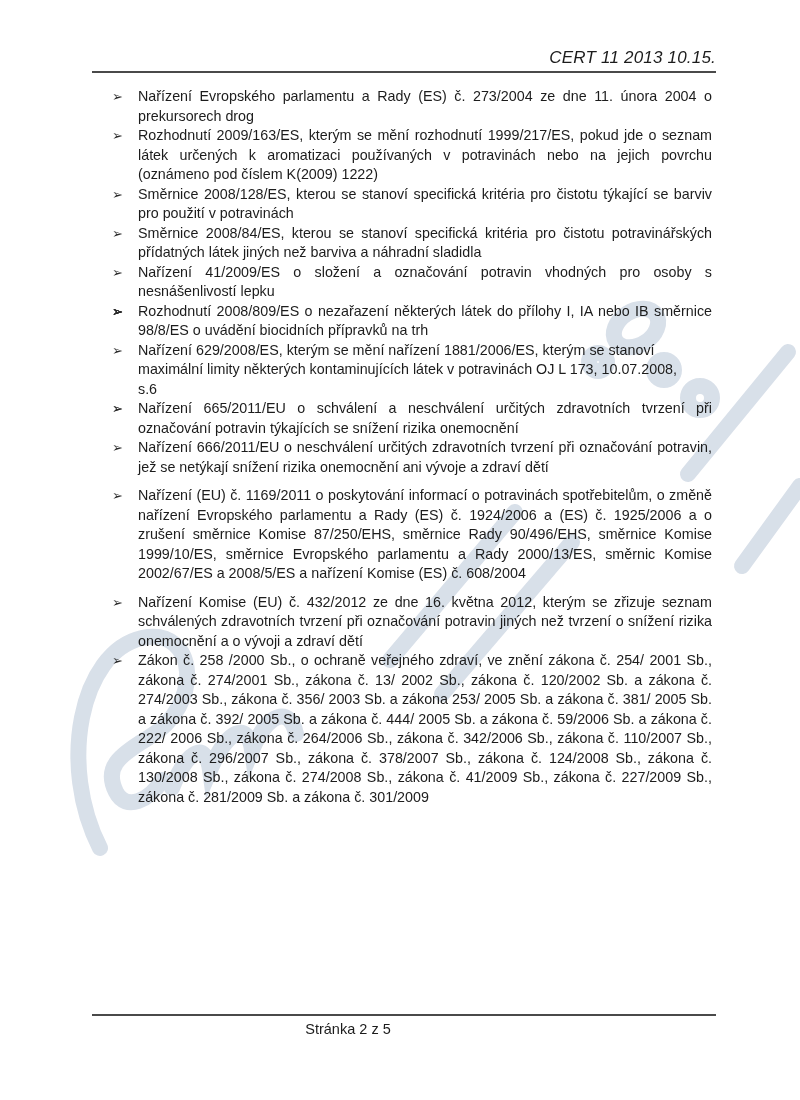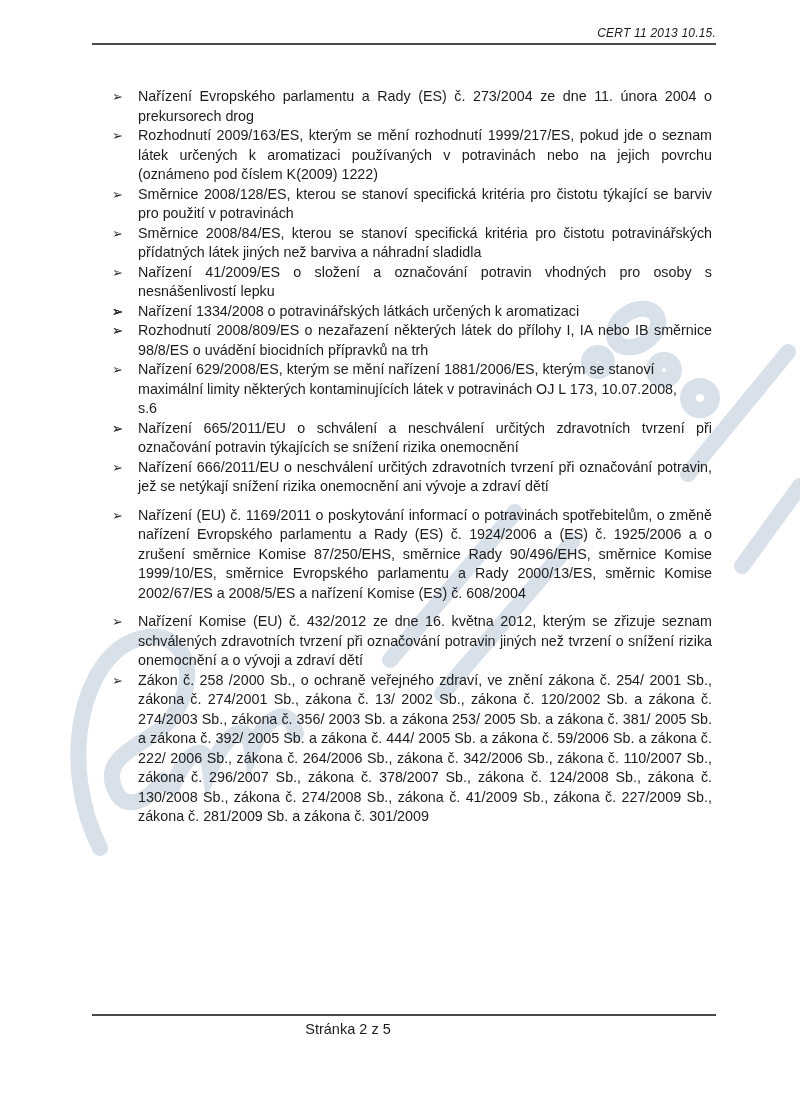--- a/index.html
+++ b/index.html
@@ -3,23 +3,23 @@
 <meta charset="utf-8">
 <style>
   html,body { margin:0; padding:0; }
   body {
     width:800px; height:1100px; position:relative; overflow:hidden;
     background:#ffffff; color:#1c1c1c;
     font-family:"Liberation Sans", sans-serif;
   }
   .wm { position:absolute; left:0; top:0; z-index:0; }
   .header {
-    position:absolute; left:92px; top:26px; width:624px; z-index:2;
+    position:absolute; left:92px; top:48px; width:624px; z-index:2;
     border-bottom:2px solid #4a4a4a; padding-bottom:3px;
-    text-align:right; font-style:italic; font-size:12px; letter-spacing:.2px;
+    text-align:right; font-style:italic; font-size:17px; letter-spacing:.2px;
   }
   .content { position:absolute; left:92px; top:87px; width:620px; z-index:1; }
   .para {
     position:relative; padding-left:46px;
     font-size:14.3px; line-height:19.5px;
     text-align:justify; text-justify:inter-word;
   }
   .para.gap { margin-top:9px; }
   .para.noj { text-align:left; }
   .para b, .footer-text b { font-weight:400; }
@@ -60,21 +60,21 @@
 
 <div class="content">
     <div class="para"><span class="bullet">➢</span><span><b>Nařízení Evropského parlamentu a Rady (ES) č. 273/2004</b><span> ze dne 11. února 2004 o prekursorech drog</span></span></div>
     <div class="para"><span class="bullet">➢</span><span><b>Rozhodnutí 2009/163/ES</b><span>, kterým se mění rozhodnutí 1999/217/ES, pokud jde o seznam látek určených k aromatizaci používaných v potravinách nebo na jejich povrchu (oznámeno pod číslem K(2009) 1222)</span></span></div>
     <div class="para"><span class="bullet">➢</span><span><b>Směrnice 2008/128/ES</b><span>, kterou se stanoví specifická kritéria pro čistotu týkající se barviv pro použití v potravinách</span></span></div>
     <div class="para"><span class="bullet">➢</span><span><b>Směrnice 2008/84/ES,</b><span> kterou se stanoví specifická kritéria pro čistotu potravinářských přídatných látek jiných než barviva a náhradní sladidla</span></span></div>
     <div class="para"><span class="bullet">➢</span><span><b>Nařízení 41/2009/ES</b><span> o složení a označování potravin vhodných pro osoby s nesnášenlivostí lepku</span></span></div>
     <div class="para"><span class="bullet">➢</span></div>
     <div class="para"><span class="bullet">➢</span></div>
     <div class="para"><span class="bullet">➢</span></div>
-    <div class="para"><span class="bullet">➢</span><span><b>Nařízení 1334/2008</b><span> o potravinářských látkách určených k aromatizaci</span></span></div>
+    <div class="para"><span class="bullet">➢</span></div>
     <div class="para"><span class="bullet">➢</span></div>
     <div class="para"><span class="bullet">➢</span><span><b>Rozhodnutí 2008/809/ES</b><span> o nezařazení některých látek do přílohy I, IA nebo IB směrnice 98/8/ES o uvádění biocidních přípravků na trh</span></span></div>
     <div class="para noj"><span class="bullet">➢</span><span><b>Nařízení 629/2008/ES</b><span>, kterým se mění nařízení 1881/2006/ES, kterým se stanoví</span><br><span>maximální limity některých kontaminujících látek v potravinách  OJ L 173, 10.07.2008,</span><br><span>s.6</span></span></div>
     <div class="para"><span class="bullet">➢</span></div>
     <div class="para"><span class="bullet">➢</span><span><b>Nařízení 665/2011/EU</b><span> o schválení a neschválení určitých zdravotních tvrzení při označování potravin týkajících se snížení rizika onemocnění</span></span></div>
     <div class="para"><span class="bullet">➢</span><span><b>Nařízení 666/2011/EU</b><span> o neschválení určitých zdravotních tvrzení při označování potravin, jež se netýkají snížení rizika onemocnění ani vývoje a zdraví dětí</span></span></div>
     <div class="para gap"><span class="bullet">➢</span><span><b>Nařízení (EU) č. 1169/2011</b><span> o poskytování informací o potravinách spotřebitelům, o změně nařízení Evropského parlamentu a Rady (ES) č. 1924/2006 a (ES) č. 1925/2006 a o zrušení směrnice Komise 87/250/EHS, směrnice Rady 90/496/EHS, směrnice Komise 1999/10/ES, směrnice Evropského parlamentu a Rady 2000/13/ES, směrnic Komise 2002/67/ES a 2008/5/ES a nařízení Komise (ES) č. 608/2004</span></span></div>
     <div class="para gap"><span class="bullet">➢</span><span><b>Nařízení Komise (EU) č. 432/2012 ze dne 16. května 2012,</b><span> kterým se zřizuje seznam schválených zdravotních tvrzení při označování potravin jiných než tvrzení o snížení rizika onemocnění a o vývoji a zdraví dětí</span></span></div>
     <div class="para"><span class="bullet">➢</span><span><b>Zákon č. 258 /2000 Sb.,</b><span> o ochraně veřejného zdraví, ve znění </span><b>zákona č. 254/ 2001 Sb., zákona č. 274/2001 Sb., zákona č. 13/ 2002 Sb., zákona č. 120/2002 Sb. a zákona č. 274/2003 Sb., zákona č. 356/ 2003 Sb. a zákona 253/ 2005 Sb. a zákona č. 381/ 2005 Sb. a zákona č. 392/ 2005 Sb. a zákona č. 444/ 2005 Sb. a zákona č. 59/2006 Sb. a zákona č. 222/ 2006 Sb., zákona č. 264/2006 Sb., zákona č. 342/2006 Sb., zákona č. 110/2007 Sb., zákona č. 296/2007 Sb., zákona č. 378/2007 Sb., zákona č. 124/2008 Sb., zákona č. 130/2008 Sb., zákona č. 274/2008 Sb., zákona č. 41/2009 Sb., zákona č. 227/2009 Sb., zákona č. 281/2009 Sb. a zákona č. 301/2009</b></span></div>
   </div>

